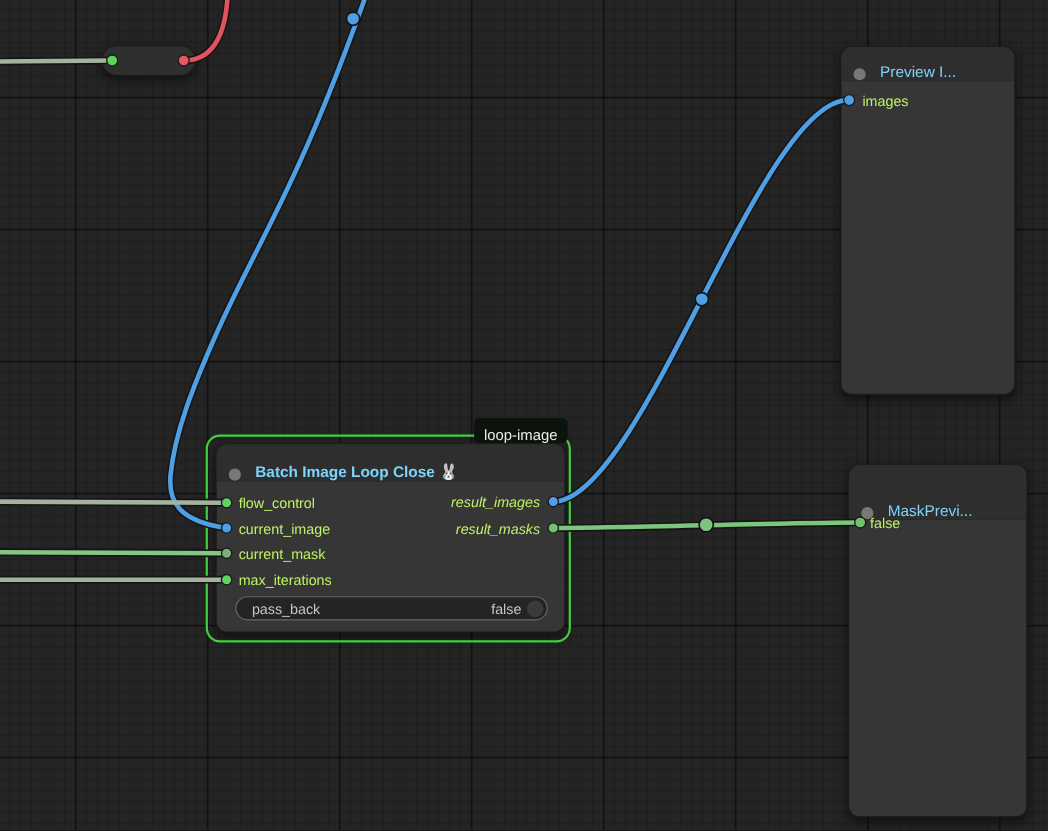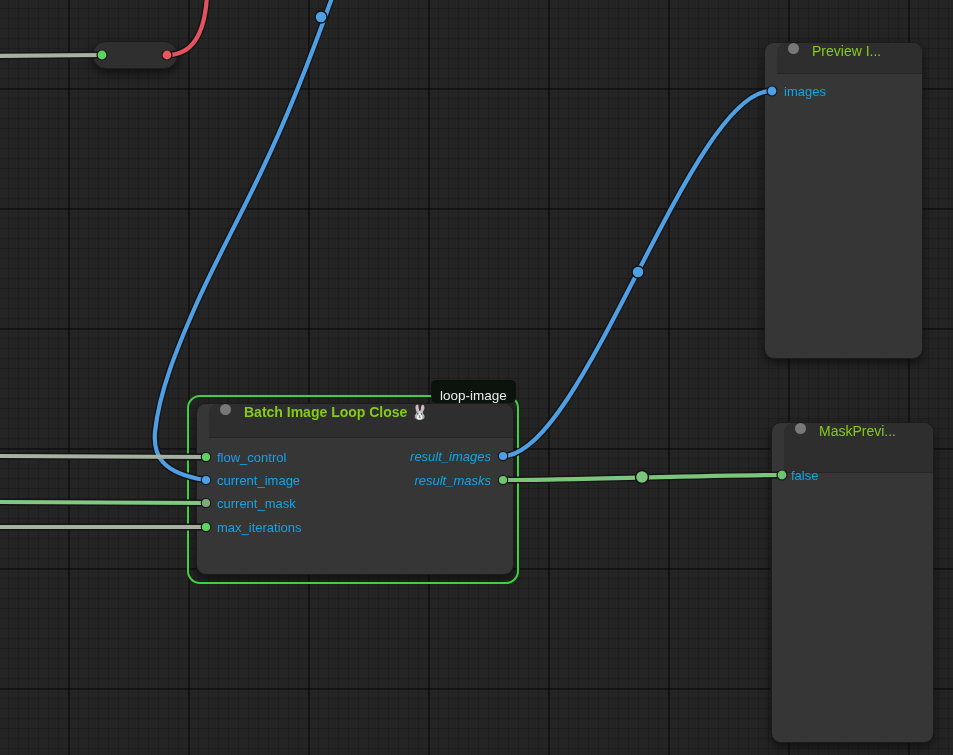--- a/index.html
+++ b/index.html
@@ -13,30 +13,30 @@
       linear-gradient(to right, rgba(0,0,0,0.16) 0 1px, transparent 1px),
       linear-gradient(to bottom, rgba(0,0,0,0.16) 0 1px, transparent 1px);
     background-size:120px 120px,120px 120px,10px 10px,10px 10px;
     background-position:-52px -32px,-52px -32px,-2px -2px,-2px -2px;
   }
   .node{
     position:absolute;background:#363636;border:1px solid #1c1c1c;
     border-radius:10px;box-shadow:0 4px 10px rgba(0,0,0,0.55);z-index:1;
   }
   .titlebar{
-    position:absolute;left:12px;top:0;right:0;background:#2e2e2e;
+    position:absolute;left:0;top:0;right:0;background:#2e2e2e;
     border-radius:9px 9px 0 0;border-bottom:1px solid #262626;
-    display:flex;align-items:flex-start;color:#84cc16;font-size:14px;
+    display:flex;align-items:flex-end;color:#7dd3fc;font-size:14px;
   }
   .title-dot{
     display:inline-block;width:11px;height:11px;border-radius:50%;
     background:#787878;margin:0 13px 0 11px;flex:0 0 auto;
   }
   .slot{
-    position:absolute;height:18px;line-height:18px;font-size:13px;color:#0ea5e9;
+    position:absolute;height:18px;line-height:18px;font-size:13px;color:#bef264;
     white-space:nowrap;
   }
   .slot.out{text-align:right;font-style:italic;}
   .widget{
     position:absolute;background:#242424;border:1px solid #666;border-radius:11px;
     display:flex;align-items:center;font-size:13px;color:#c6c6c6;
   }
   .widget .wname{padding-left:14px;flex:1;}
   .widget .wvalue{padding-right:5px;}
   .knob{
@@ -77,20 +77,25 @@
     <div class="slot in" style="left:20px;top:68px;">
       <span>current_image</span></div>
     <div class="slot in" style="left:20px;top:91px;">
       <span>current_mask</span></div>
     <div class="slot in" style="left:20px;top:115px;">
       <span>max_iterations</span></div>
     <div class="slot out" style="right:22px;top:44px;">
       <span>result_images</span></div>
     <div class="slot out" style="right:22px;top:68px;">
       <span>result_masks</span></div>
+    <div class="widget" style="left:17px;top:138px;width:284px;height:22px;">
+      <span class="wname">pass_back</span>
+      <span class="wvalue">false</span>
+      <span class="knob"></span>
+    </div>
   </div>
 
   <div class="node" style="left:764px;top:42px;width:159px;height:317px;">
     <div class="titlebar" style="height:31px;font-size:14px;">
       <span class="title-dot"></span>
       <span>Preview I...</span>
     </div>
     <div class="slot in" style="left:19px;top:40px;">
       <span>images</span></div>
   </div>

